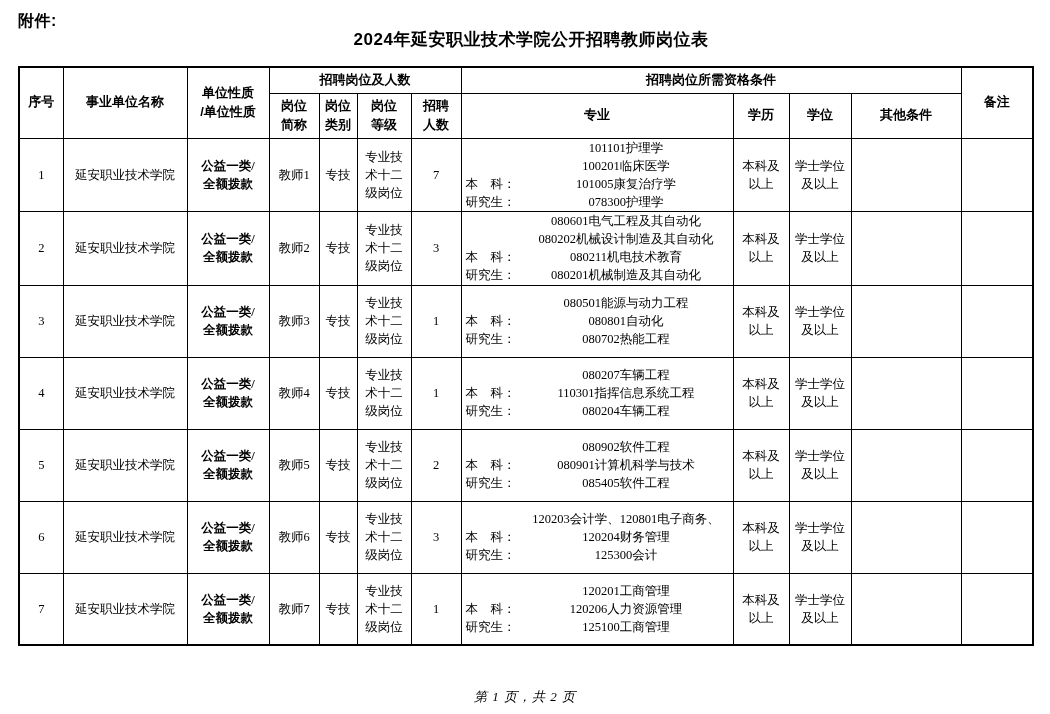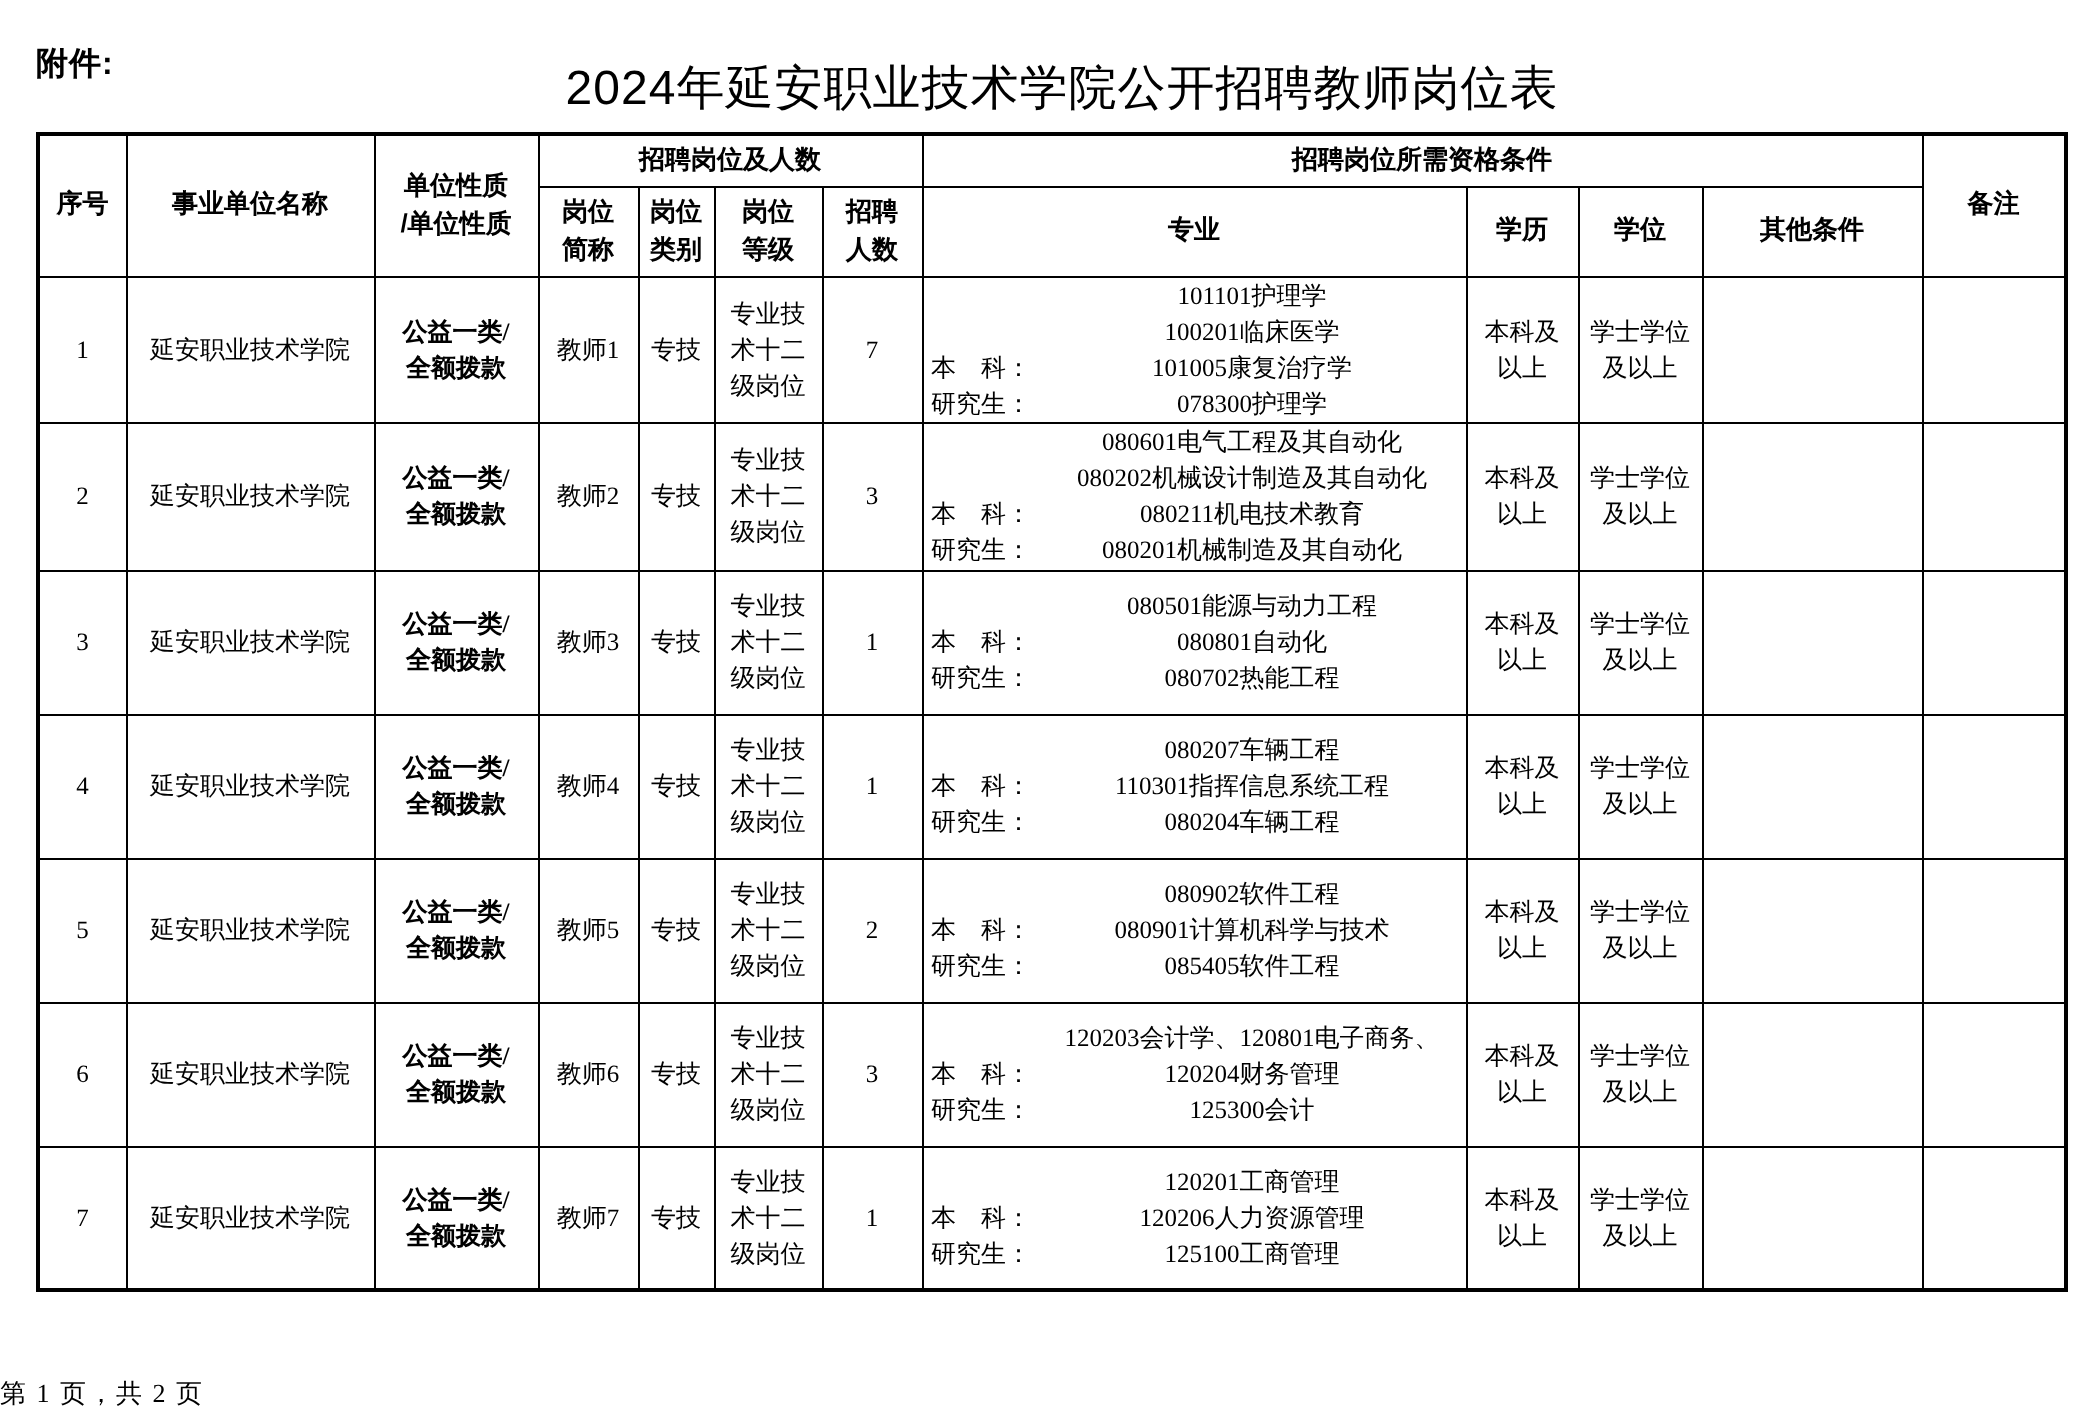--- a/index.html
+++ b/index.html
@@ -12,36 +12,36 @@
     height: 714px;
     font-family: "Liberation Serif", "DejaVu Serif", serif;
     color: #000000;
     overflow: hidden;
     position: relative;
   }
 
   .attachment-label {
     position: absolute;
     left: 18px;
-    top: 22px;
+    top: 11px;
     font-family: "Liberation Sans", "DejaVu Sans", sans-serif;
     font-weight: bold;
     font-size: 16px;
     letter-spacing: 0.5px;
   }
 
   .doc-title {
     position: absolute;
     left: 12px;
     right: 0;
     top: 28px;
     text-align: center;
     font-family: "Liberation Sans", "DejaVu Sans", sans-serif;
-    font-weight: normal;
-    font-size: 24px;
+    font-weight: bold;
+    font-size: 17px;
     letter-spacing: 0.5px;
   }
 
   .table-wrap {
     position: absolute;
     left: 18px;
     top: 66px;
     width: 1014px;
   }
 
@@ -138,24 +138,25 @@
     line-height: 1.35;
     padding: 3px 2px;
     font-family: Liberation Serif, serif;
   }
 
   .footer-page {
     position: absolute;
     left: 0;
     right: 0;
     top: 688px;
-    text-align: left;
+    text-align: center;
     font-size: 13px;
     font-family: "Liberation Serif", "DejaVu Serif", serif;
     letter-spacing: 1px;
+    font-style: italic;
   }
 </style>
 </head>
 <body>
 
 <div class="attachment-label">附件:</div>
 
 <div class="doc-title">2024年延安职业技术学院公开招聘教师岗位表</div>
 
 <div class="table-wrap">

